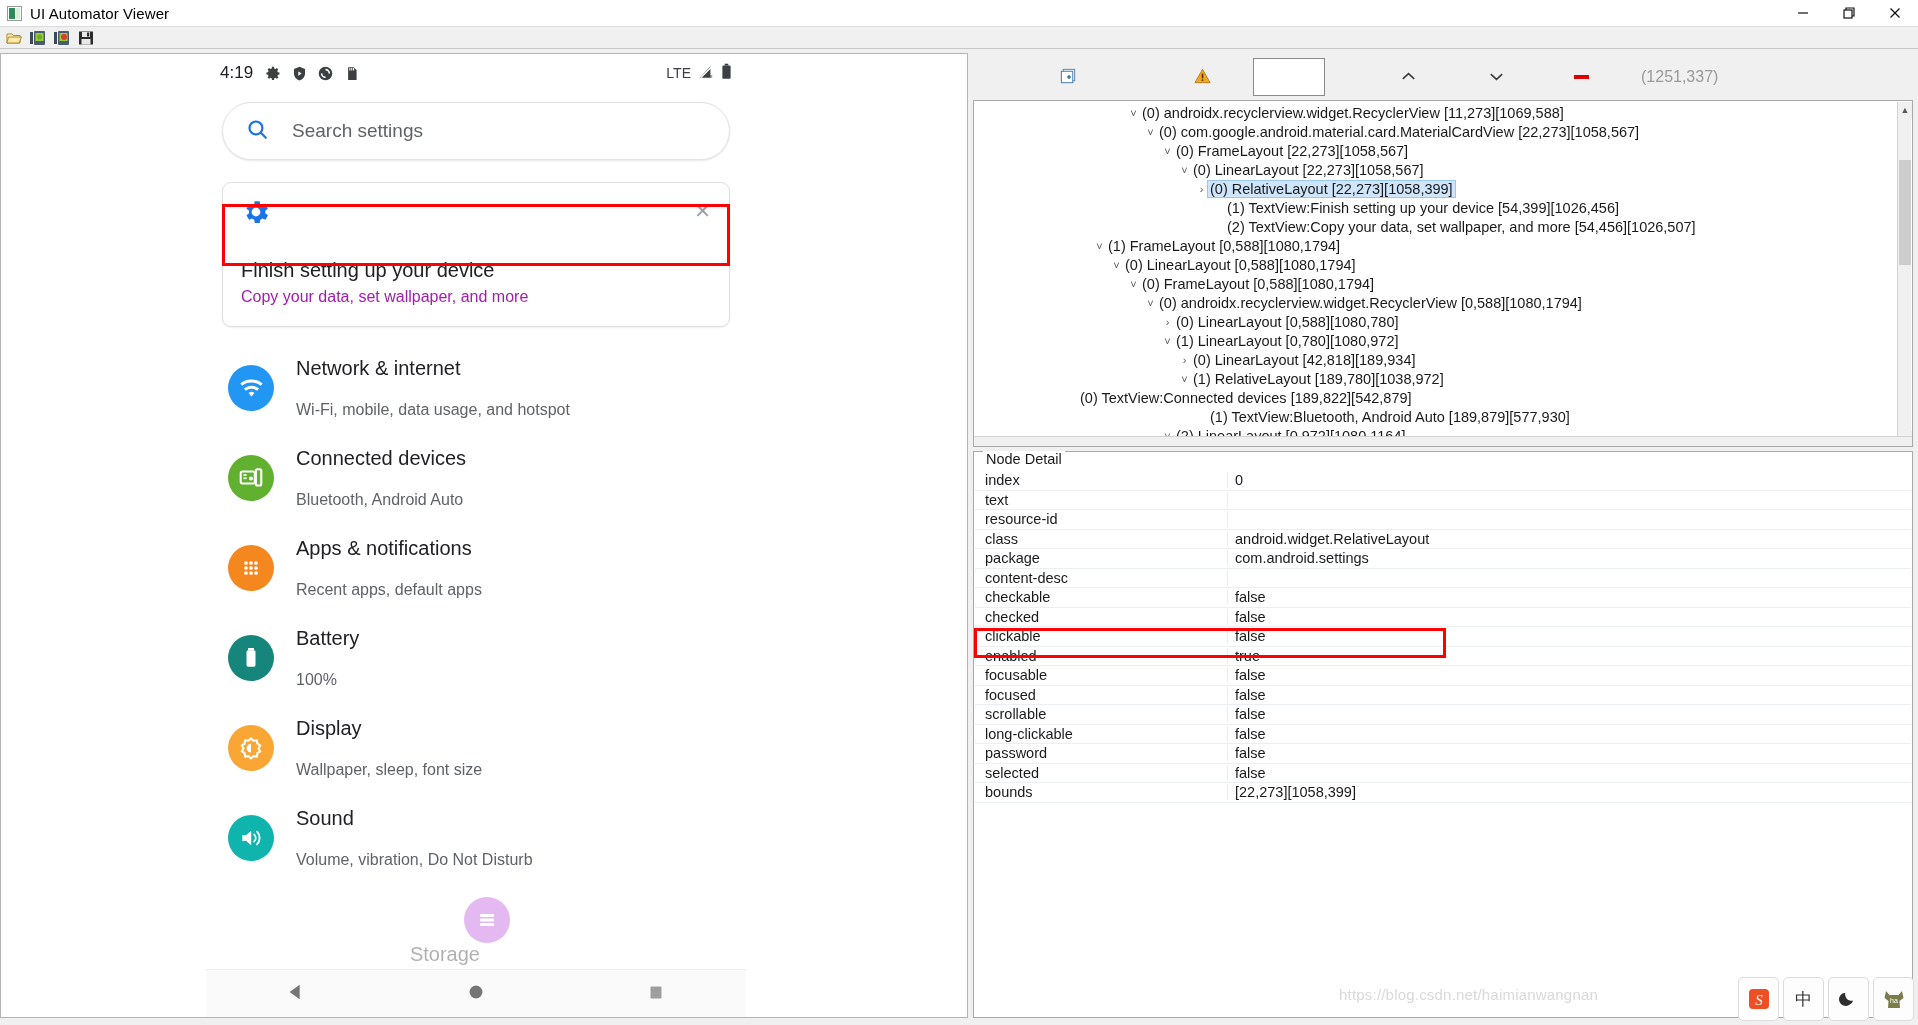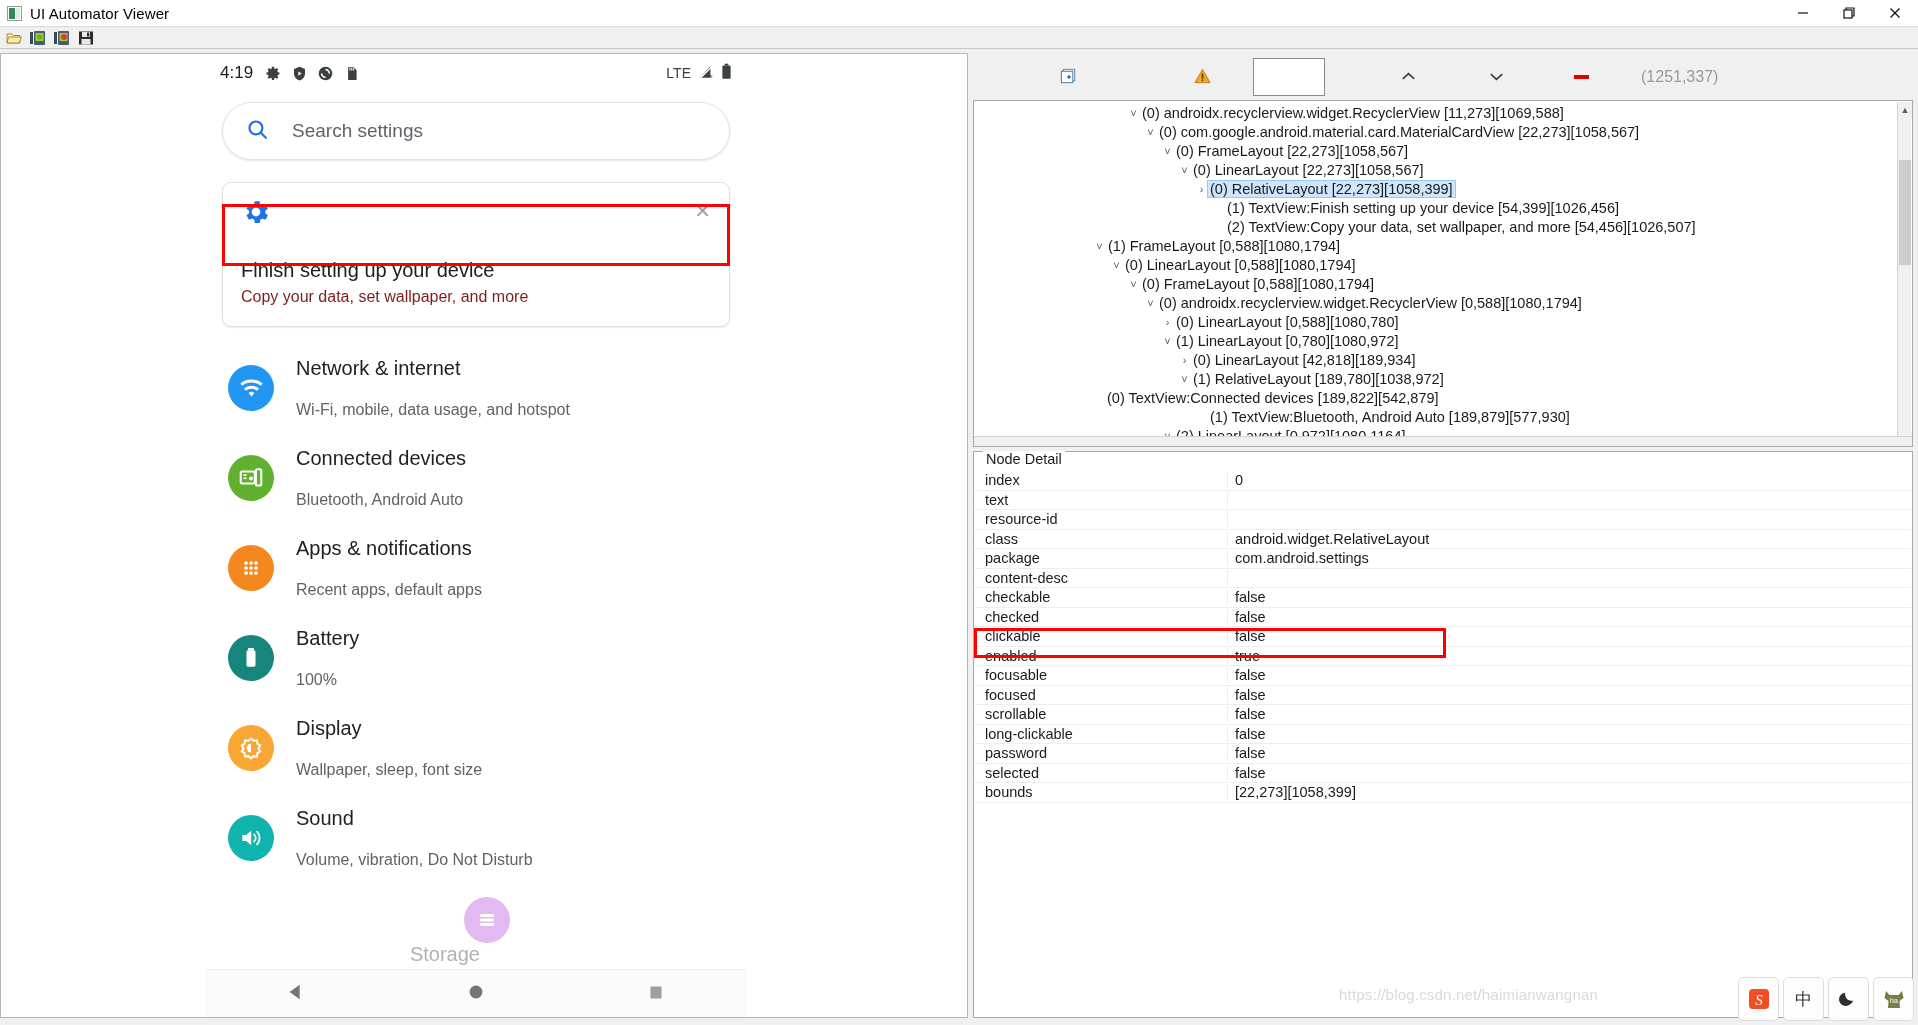--- a/index.html
+++ b/index.html
@@ -69,21 +69,21 @@
 
   .promo-card {
     margin:22px 16px 0 16px; background:#fff; border:1px solid #e0e0e0;
     border-radius:9px; padding:14px 18px 20px 18px; position:relative;
     box-shadow:0 1px 2px rgba(0,0,0,0.07);
   }
   .promo-top { height:44px; position:relative; }
   .promo-close { position:absolute; right:0px; top:4px; font-size:20px;
     color:#9aa0a6; line-height:1; }
   .promo-title { font-size:20px; color:#202124; margin-top:18px; }
-  .promo-sub { font-size:16px; color:#7f1d1d; margin-top:6px; }
+  .promo-sub { font-size:16px; color:#a21caf; margin-top:6px; }
 
   .sel-box {
     position:absolute; left:0px; top:0px; width:510px; height:62px;
     border:3px solid #ff0000; pointer-events:none;
   }
 
   .settings-list { margin-top:16px; }
   .srow { display:flex; align-items:center; padding:14px 0 14px 22px; }
   .srow-icon { width:46px; height:46px; border-radius:50%;
     display:flex; align-items:center; justify-content:center;
@@ -525,21 +525,21 @@
               <span class="lbl">(1) LinearLayout [0,780][1080,972]</span>
             </div>
             <div class="tnode" style="padding-left: 204px;">
               <span class="arr">›</span>
               <span class="lbl">(0) LinearLayout [42,818][189,934]</span>
             </div>
             <div class="tnode" style="padding-left: 204px;">
               <span class="arr">˅</span>
               <span class="lbl">(1) RelativeLayout [189,780][1038,972]</span>
             </div>
-            <div class="tnode" style="padding-left: 118px;">
+            <div class="tnode" style="padding-left: 91px;">
               <span class="arr"></span>
               <span class="lbl">(0) TextView:Connected devices [189,822][542,879]</span>
             </div>
             <div class="tnode" style="padding-left: 221px;">
               <span class="arr"></span>
               <span class="lbl">(1) TextView:Bluetooth, Android Auto [189,879][577,930]</span>
             </div>
             <div class="tnode" style="padding-left: 187px;">
               <span class="arr">˅</span>
               <span class="lbl">(2) LinearLayout [0,972][1080,1164]</span>

